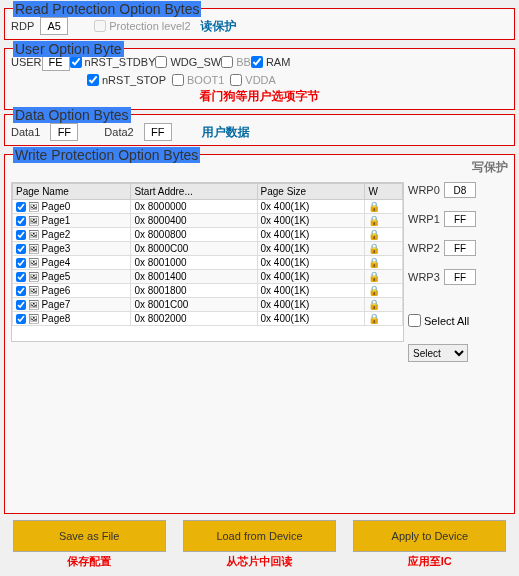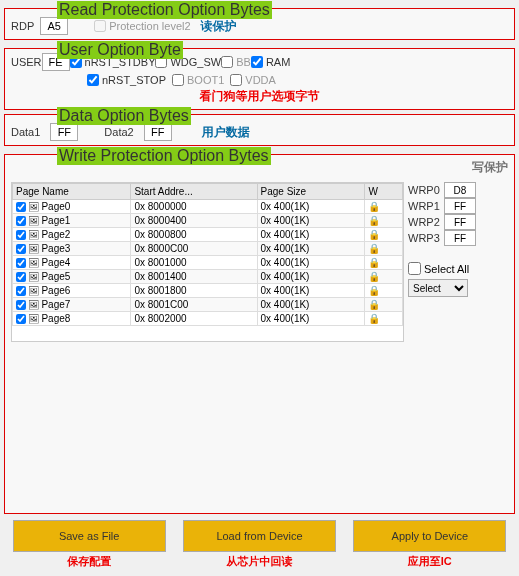--- a/index.html
+++ b/index.html
@@ -25,25 +25,24 @@
     .section-box {
       border: 1px solid #d00;
       background: #f8f8f8;
       padding: 4px 6px;
       position: relative;
     }
     .section-title {
       position: absolute;
       top: -8px;
       left: 8px;
-      background: #84cc16;
+      background: #3b82f6;
       padding: 0 2px;
-      font-size: 16px;
+      font-size: 14px;
       color: #333;
-      margin-left: 44px;
     }
 
     
     .read-protection {
       margin-top: 4px;
     }
     .read-row {
       display: flex;
       align-items: center;
       gap: 6px;
@@ -159,21 +158,21 @@
       color: #888;
       font-size: 10px;
     }
     .lock-icon.locked { color: #888; }
 
     
     .wrp-panel {
       width: 100px;
       display: flex;
       flex-direction: column;
-      gap: 0;
+      gap: 13px;
     }
     .wrp-row {
       display: flex;
       align-items: center;
       gap: 4px;
     }
     .wrp-label {
       font-size: 11px;
       color: #333;
       width: 32px;

